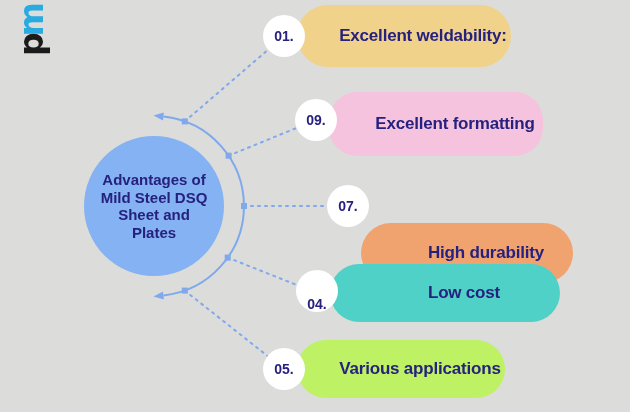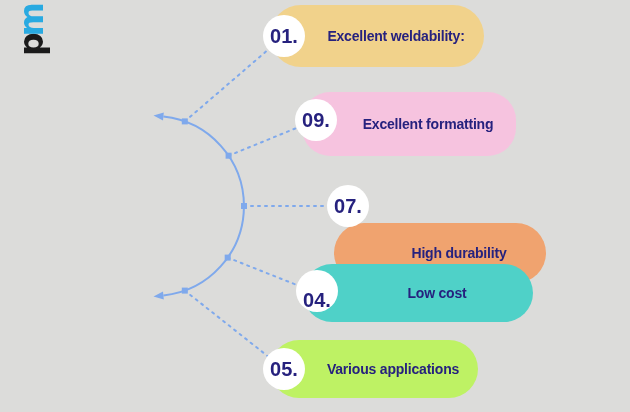--- a/index.html
+++ b/index.html
@@ -20,30 +20,30 @@
     position:absolute; left:84px; top:136px; width:140px; height:140px;
     border-radius:50%;
     display:flex; flex-direction:column; align-items:center; justify-content:center;
     font-weight:bold; font-size:15px; line-height:17.5px; text-align:center;
   }
   
   .connectors { position:absolute; left:0; top:0; z-index:1; }
   
   .item { position:absolute; z-index:2; }
   .pill {
-    position:absolute; left:7px; top:0;
+    position:absolute; left:34px; top:0;
     display:flex; align-items:center; justify-content:center;
     padding-left:38px; box-sizing:border-box;
-    font-weight:bold; font-size:14px; letter-spacing:-0.2px;
+    font-weight:bold; font-size:17px; letter-spacing:-0.2px;
   }
   .num-circle {
     position:absolute; left:0; width:42px; height:42px; border-radius:50%;
     background:#ffffff;
     display:flex; align-items:center; justify-content:center;
-    font-weight:bold; font-size:20px;
+    font-weight:bold; font-size:14px;
   }
   .item1 { left:263px; top:5px;   width:256px; height:62px; }
   .item1 .pill { width:214px; height:62px; border-radius:31px; }
   .item1 .num-circle { top:10px; }
   .item2 { left:295px; top:92px;  width:256px; height:56px; }
   .item2 .pill { width:214px; height:64px; border-radius:28px; }
   .item2 .num-circle { top:7px; }
   .item3 { left:327px; top:176px; width:254px; height:60px; }
   .item3 .pill { width:212px; height:60px; border-radius:30px; }
   .item3 .num-circle { top:9px; }
@@ -74,20 +74,26 @@
       <line x1="244" y1="206" x2="348" y2="206" stroke-width="2" stroke-dasharray="2 5" stroke-linecap="round" style="stroke: rgb(127, 169, 236);"></line>
       <line x1="227.7" y1="257.6" x2="317" y2="293" stroke-width="2" stroke-dasharray="2 5" stroke-linecap="round" style="stroke: rgb(127, 169, 236);"></line>
       <line x1="184.8" y1="290.6" x2="284" y2="369" stroke-width="2" stroke-dasharray="2 5" stroke-linecap="round" style="stroke: rgb(127, 169, 236);"></line>
       <rect x="181.8" y="118.4" width="6" height="6" style="fill: rgb(127, 169, 236);"></rect>
       <rect x="225.6" y="152.7" width="6" height="6" style="fill: rgb(127, 169, 236);"></rect>
       <rect x="241" y="203" width="6" height="6" style="fill: rgb(127, 169, 236);"></rect>
       <rect x="224.7" y="254.6" width="6" height="6" style="fill: rgb(127, 169, 236);"></rect>
       <rect x="181.8" y="287.6" width="6" height="6" style="fill: rgb(127, 169, 236);"></rect>
     </svg>
 
+    <div class="center-circle" style="background: rgb(132, 178, 242);">
+      <span>Advantages of</span>
+      <span>Mild Steel DSQ</span>
+      <span>Sheet and</span>
+      <span>Plates</span>
+    </div>
 
     <div class="item item1">
       <div class="pill" style="background: rgb(241, 210, 139);">
         <span>Excellent weldability:</span>
       </div>
       <div class="num-circle">
         <span>01.</span>
       </div>
     </div>
 

